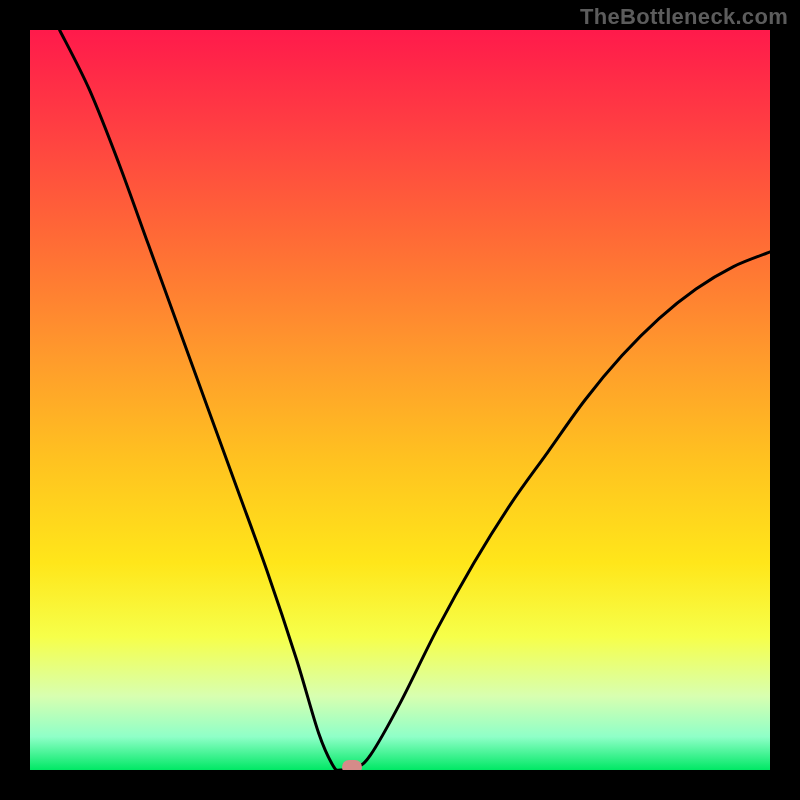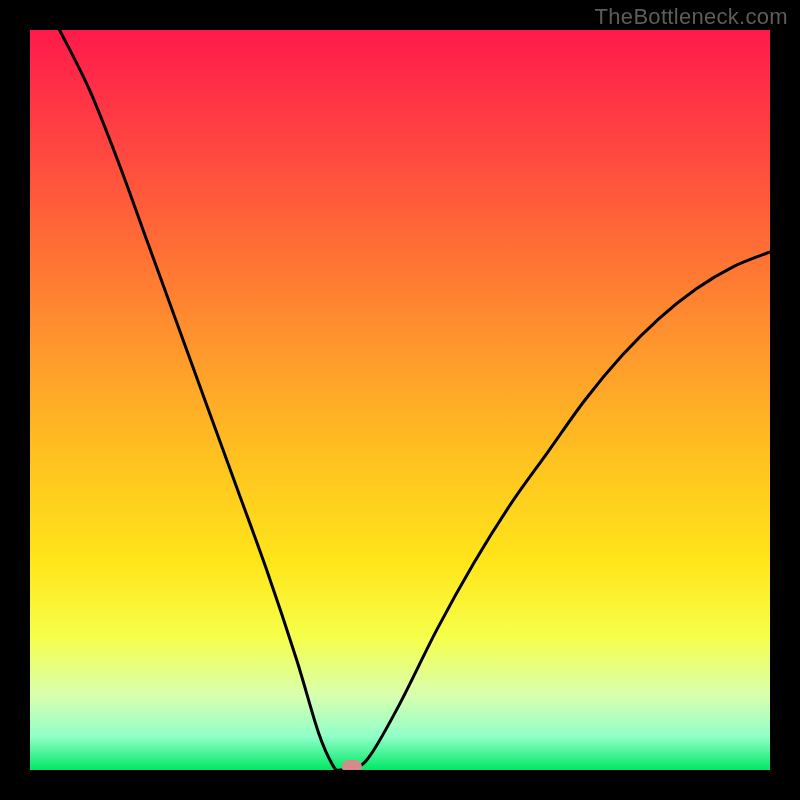--- a/index.html
+++ b/index.html
@@ -16,21 +16,21 @@
     width: 800px;
     height: 800px;
     background: #000;
   }
   .watermark {
     position: absolute;
     top: 4px;
     right: 12px;
     color: #5c5c5c;
     font-size: 22px;
-    font-weight: 400;
+    font-weight: 700;
     letter-spacing: 0.3px;
     z-index: 50;
   }
   .plot {
     position: absolute;
     left: 30px;
     top: 30px;
     width: 740px;
     height: 740px;
     overflow: hidden;

